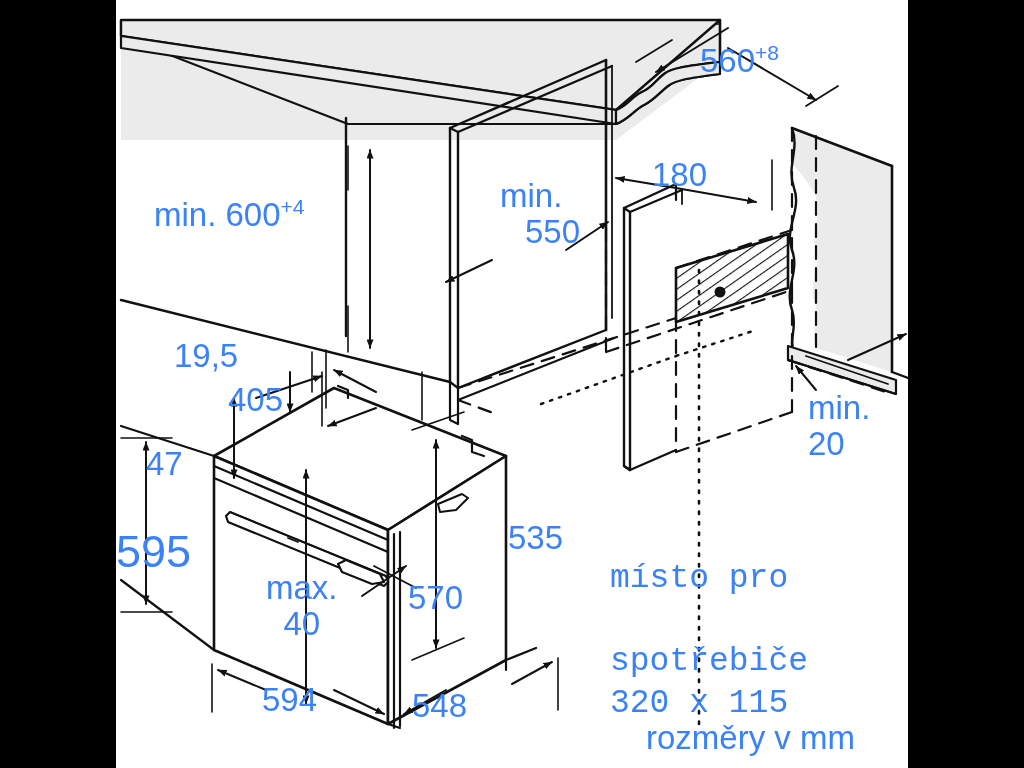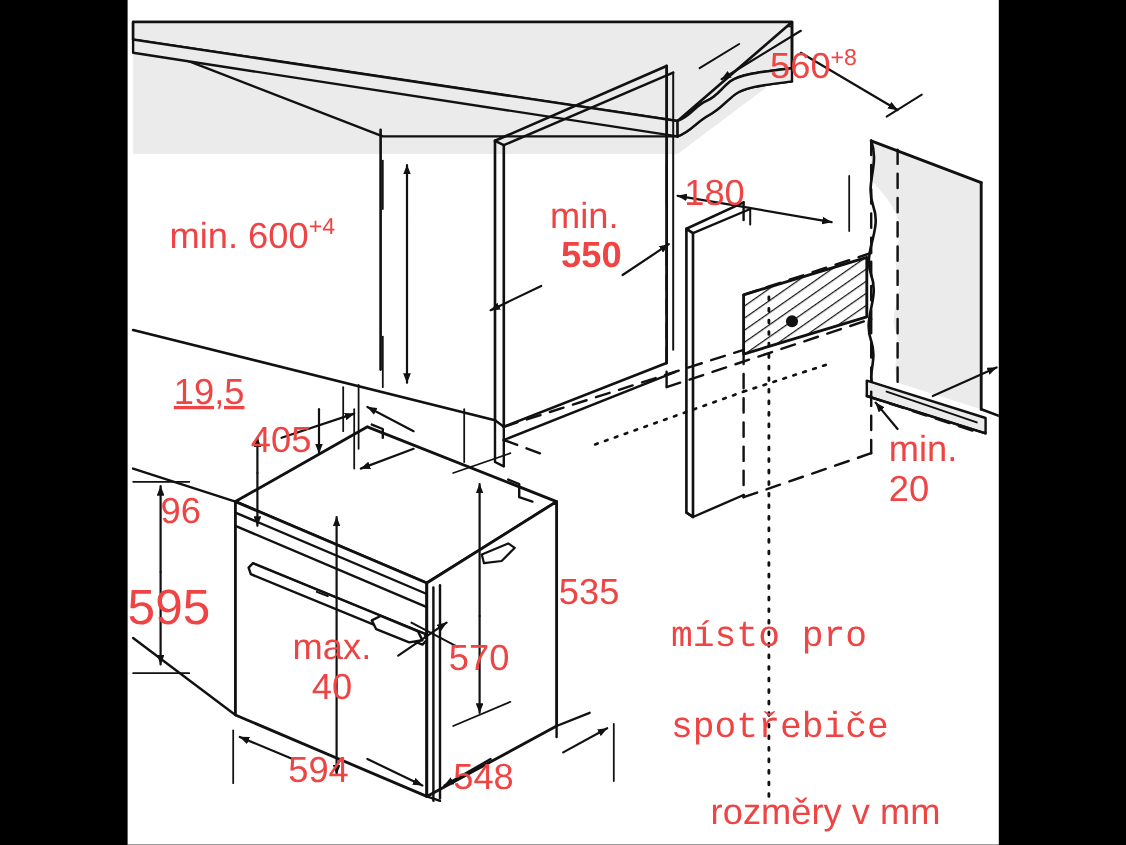--- a/index.html
+++ b/index.html
@@ -5,21 +5,21 @@
 <style>
   html,body{margin:0;padding:0;background:#000;}
   body{width:1024px;height:768px;overflow:hidden;
        font-family:"Liberation Sans","DejaVu Sans",sans-serif;}
   #stage{position:relative;width:1024px;height:768px;background:#000;}
   #canvas{position:absolute;left:116px;top:0;width:792px;height:768px;background:#fff;}
   .bar{position:absolute;top:0;height:768px;background:#000;}
   #bar-left{left:0;width:116px;}
   #bar-right{left:908px;width:116px;}
   svg{display:block;}
-  .lbl{position:absolute;color:#ef4444;white-space:pre;line-height:1.08;}
+  .lbl{position:absolute;color:#3b82f6;white-space:pre;line-height:1.08;}
 </style>
 </head>
 <body>
 
 <div id="stage">
 
   <div class="bar" id="bar-left"></div>
   <div class="bar" id="bar-right"></div>
 
   <div id="canvas">
@@ -233,44 +233,44 @@
 
           <path d="M330,690 L288,714" marker-end="url(#ah)"></path>
           <path d="M396,684 L436,662" marker-end="url(#ah)"></path>
           <path d="M442,658 L442,710" stroke-width="1.6"></path>
         </g>
       </g>
     </svg>
 
     <div class="lbl" style="left:38px;top:196px;font-size:33px;"><span>min.</span><span>&nbsp;</span><span>600</span><sup style="font-size:21px;">+4</sup></div>
 
-    <div class="lbl" style="left:384px;top:178px;font-size:33px;text-align:left;"><span>min.</span><br><span style="display:inline-block;margin-left:10px;font-weight:bold;">550</span></div>
+    <div class="lbl" style="left:384px;top:178px;font-size:33px;text-align:left;"><span>min.</span><br><span style="display:inline-block;margin-left:25px;">550</span></div>
 
     <div class="lbl" style="left:584px;top:42px;font-size:33px;"><span>560</span><sup style="font-size:21px;">+8</sup></div>
 
-    <div class="lbl" style="left:506px;top:157px;font-size:33px;">180</div>
+    <div class="lbl" style="left:536px;top:157px;font-size:33px;">180</div>
 
     <div class="lbl" style="left:692px;top:390px;font-size:33px;"><span>min.</span><br><span>20</span></div>
 
-    <div class="lbl" style="left:42px;top:338px;font-size:33px;text-decoration:underline;">19,5</div>
+    <div class="lbl" style="left:58px;top:338px;font-size:33px;">19,5</div>
 
     <div class="lbl" style="left:112px;top:382px;font-size:33px;">405</div>
 
-    <div class="lbl" style="left:30px;top:446px;font-size:33px;">96</div>
+    <div class="lbl" style="left:30px;top:446px;font-size:33px;">47</div>
 
     <div class="lbl" style="left:0px;top:528px;font-size:45px;">595</div>
 
     <div class="lbl" style="left:150px;top:570px;font-size:33px;text-align:center;"><span>max.</span><br><span>40</span></div>
 
     <div class="lbl" style="left:292px;top:580px;font-size:33px;">570</div>
 
     <div class="lbl" style="left:392px;top:520px;font-size:33px;">535</div>
 
     <div class="lbl" style="left:146px;top:682px;font-size:33px;">594</div>
 
     <div class="lbl" style="left:296px;top:688px;font-size:33px;">548</div>
 
-    <div class="lbl" style="left:494px;top:558px;font-size:33px;line-height:1.26;font-family:Liberation Mono, monospace;"><span>místo pro</span><br><br><span>spotřebiče</span><br></div>
+    <div class="lbl" style="left:494px;top:558px;font-size:33px;line-height:1.26;font-family:Liberation Mono, monospace;"><span>místo pro</span><br><br><span>spotřebiče</span><br><span>320 x 115</span></div>
 
     <div class="lbl" style="left:530px;top:720px;font-size:33px;">rozměry v mm</div>
 
   </div>
 </div>
 
 </body></html>

